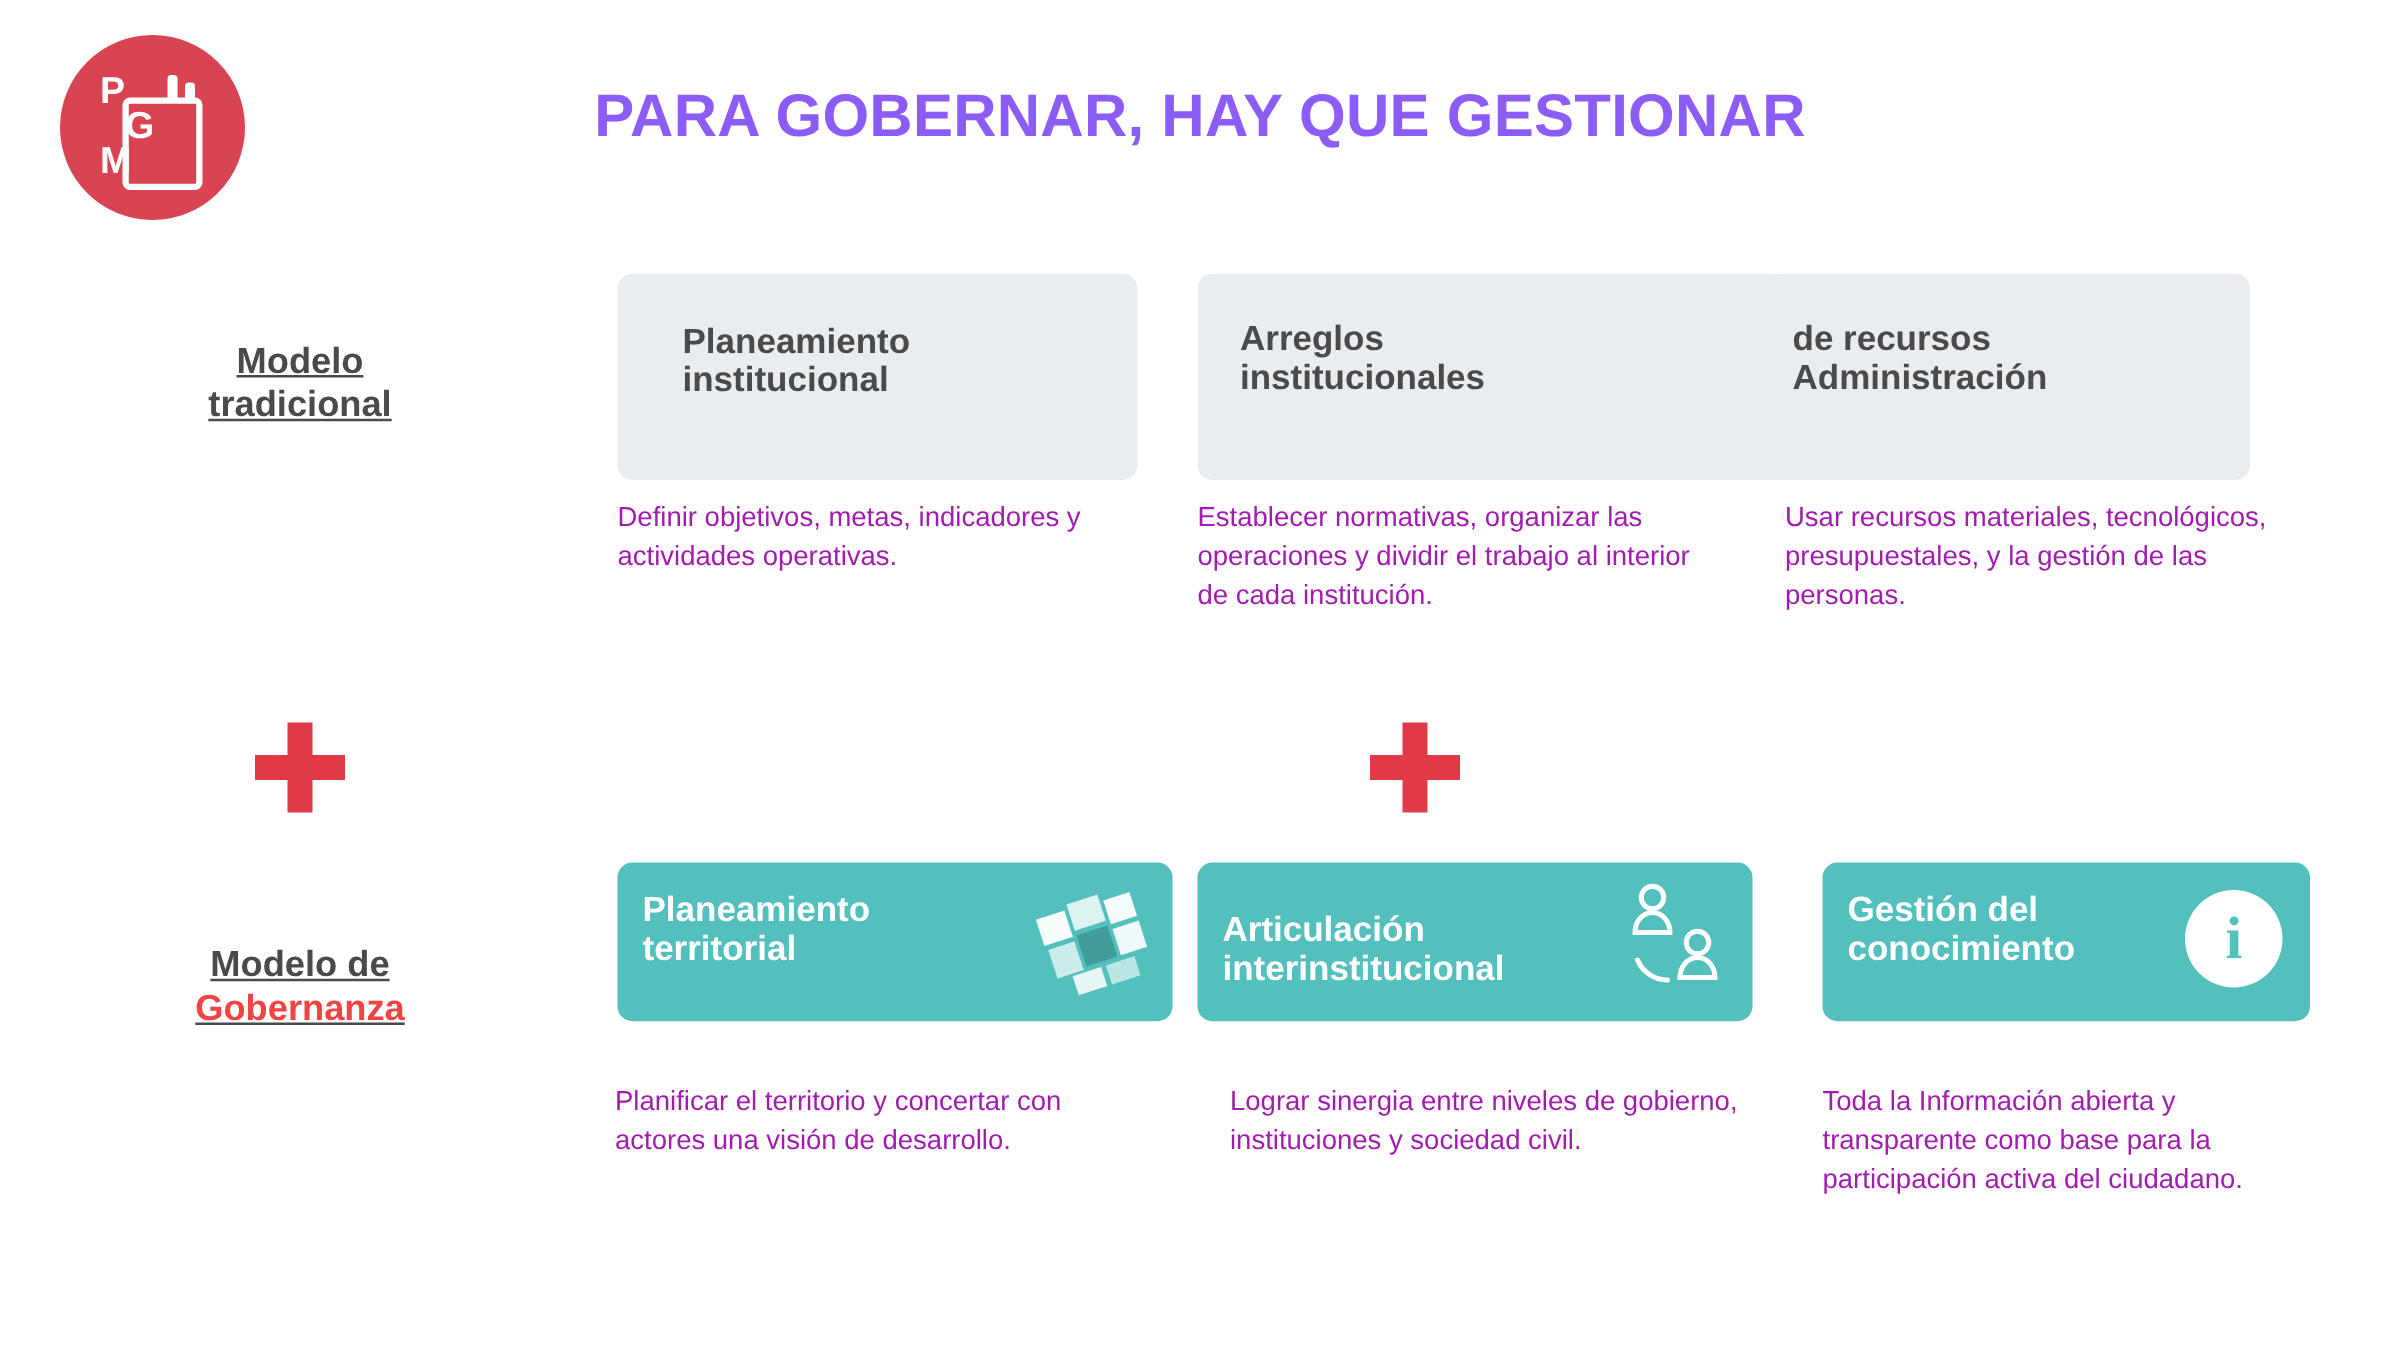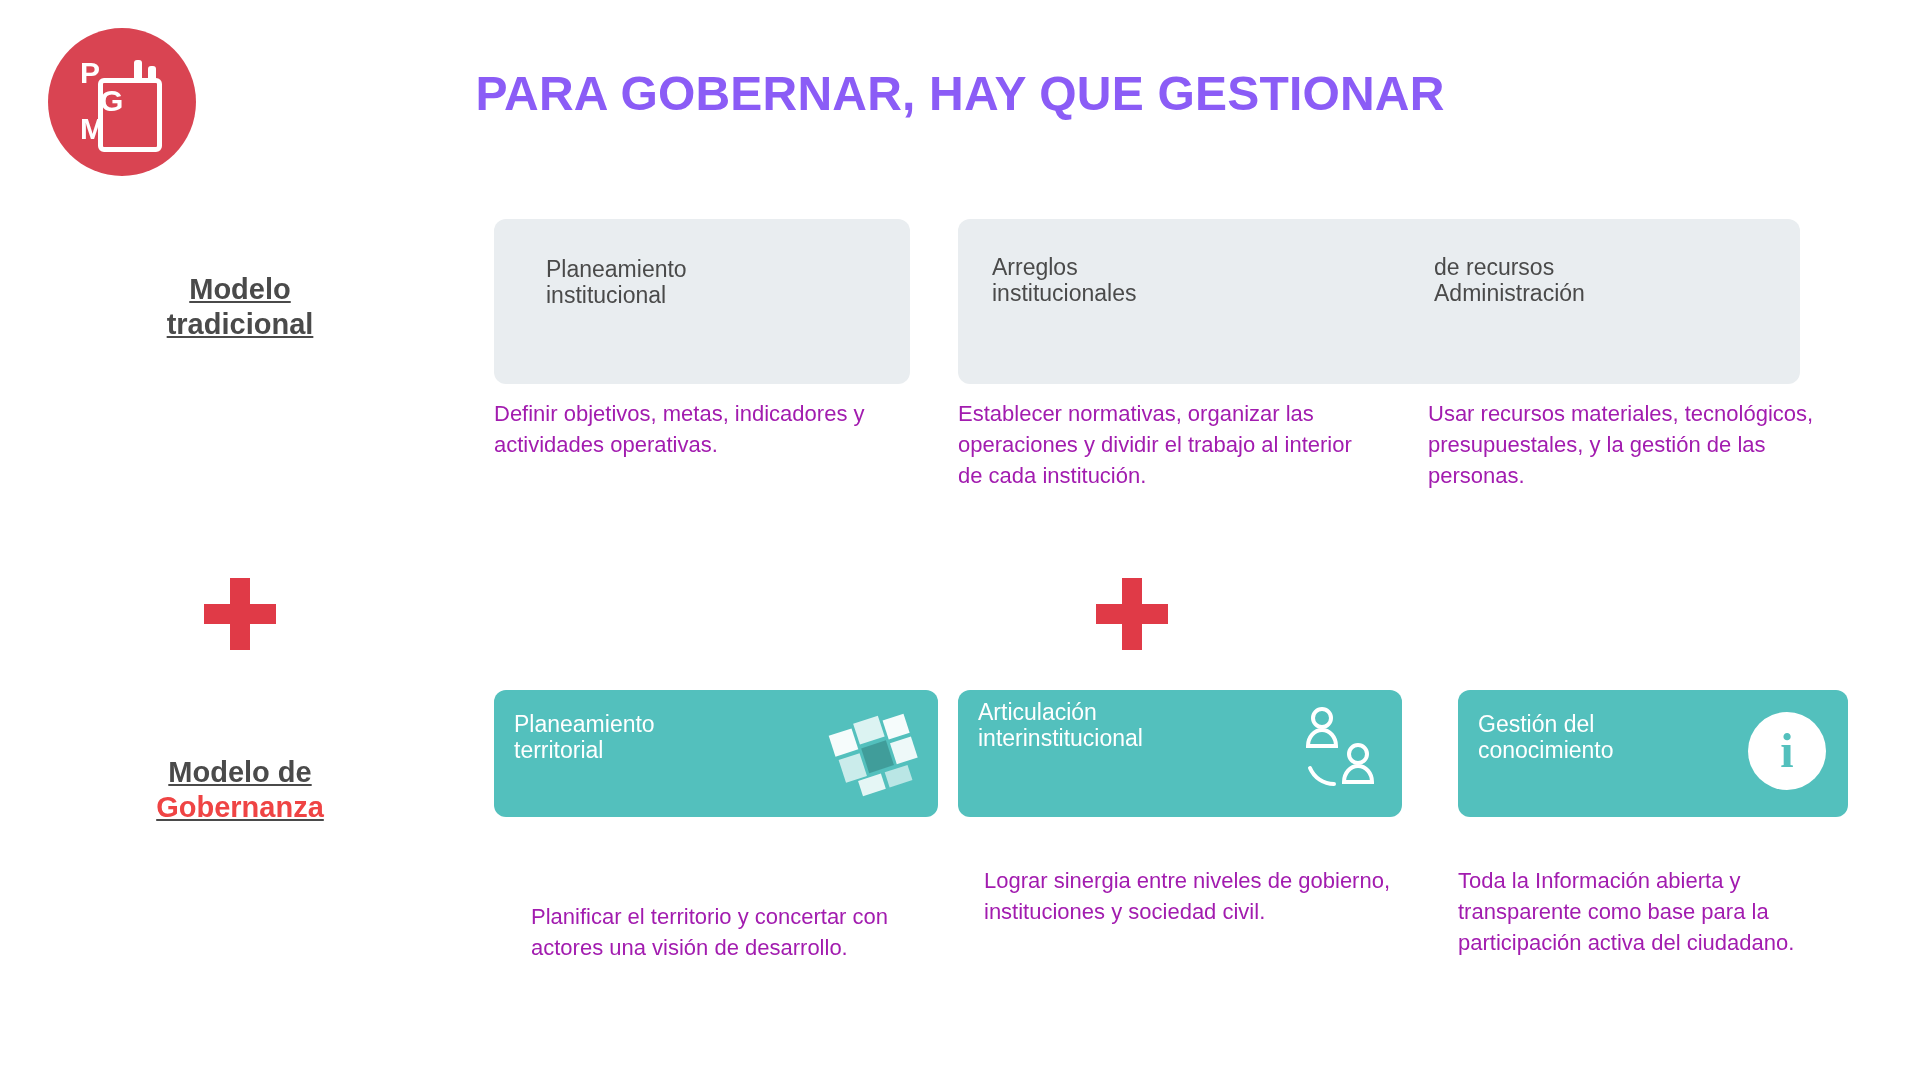--- a/index.html
+++ b/index.html
@@ -126,22 +126,22 @@
     border-radius: 12px;
     box-sizing: border-box;
   }
   .card-gray {
     background: #e9edf0;
   }
   .card-teal {
     background: #53c0bd;
   }
   .card-title {
-    font-size: 23px;
-    font-weight: normal;
+    font-size: 28px;
+    font-weight: bold;
     line-height: 1.12;
     color: #4a4a4a;
   }
   .card-teal .card-title {
     color: #ffffff;
   }
   .card-desc {
     position: absolute;
     font-size: 22px;
     line-height: 1.42;
@@ -158,24 +158,24 @@
 
   .d1 { left: 494px;  top: 398px; width: 400px; }
   .d2 { left: 958px;  top: 398px; width: 400px; }
   .d3 { left: 1428px; top: 398px; width: 410px; }
 
   
   .c4 { left: 494px;  top: 690px; width: 444px; height: 127px; }
   .c5 { left: 958px;  top: 690px; width: 444px; height: 127px; }
   .c6 { left: 1458px; top: 690px; width: 390px; height: 127px; }
   .c4 .card-title { position: absolute; left: 20px; top: 22px; }
-  .c5 .card-title { position: absolute; left: 20px; top: 10px; }
+  .c5 .card-title { position: absolute; left: 20px; top: 38px; }
   .c6 .card-title { position: absolute; left: 20px; top: 22px; }
 
-  .d4 { left: 531px;  top: 865px; width: 430px; margin-top: 36px; }
+  .d4 { left: 492px;  top: 865px; width: 430px; }
   .d5 { left: 984px;  top: 865px; width: 420px; }
   .d6 { left: 1458px; top: 865px; width: 400px; }
 
   
   .icon-territory {
     position: absolute;
     right: 14px;
     top: 14px;
     width: 96px;
     height: 96px;

